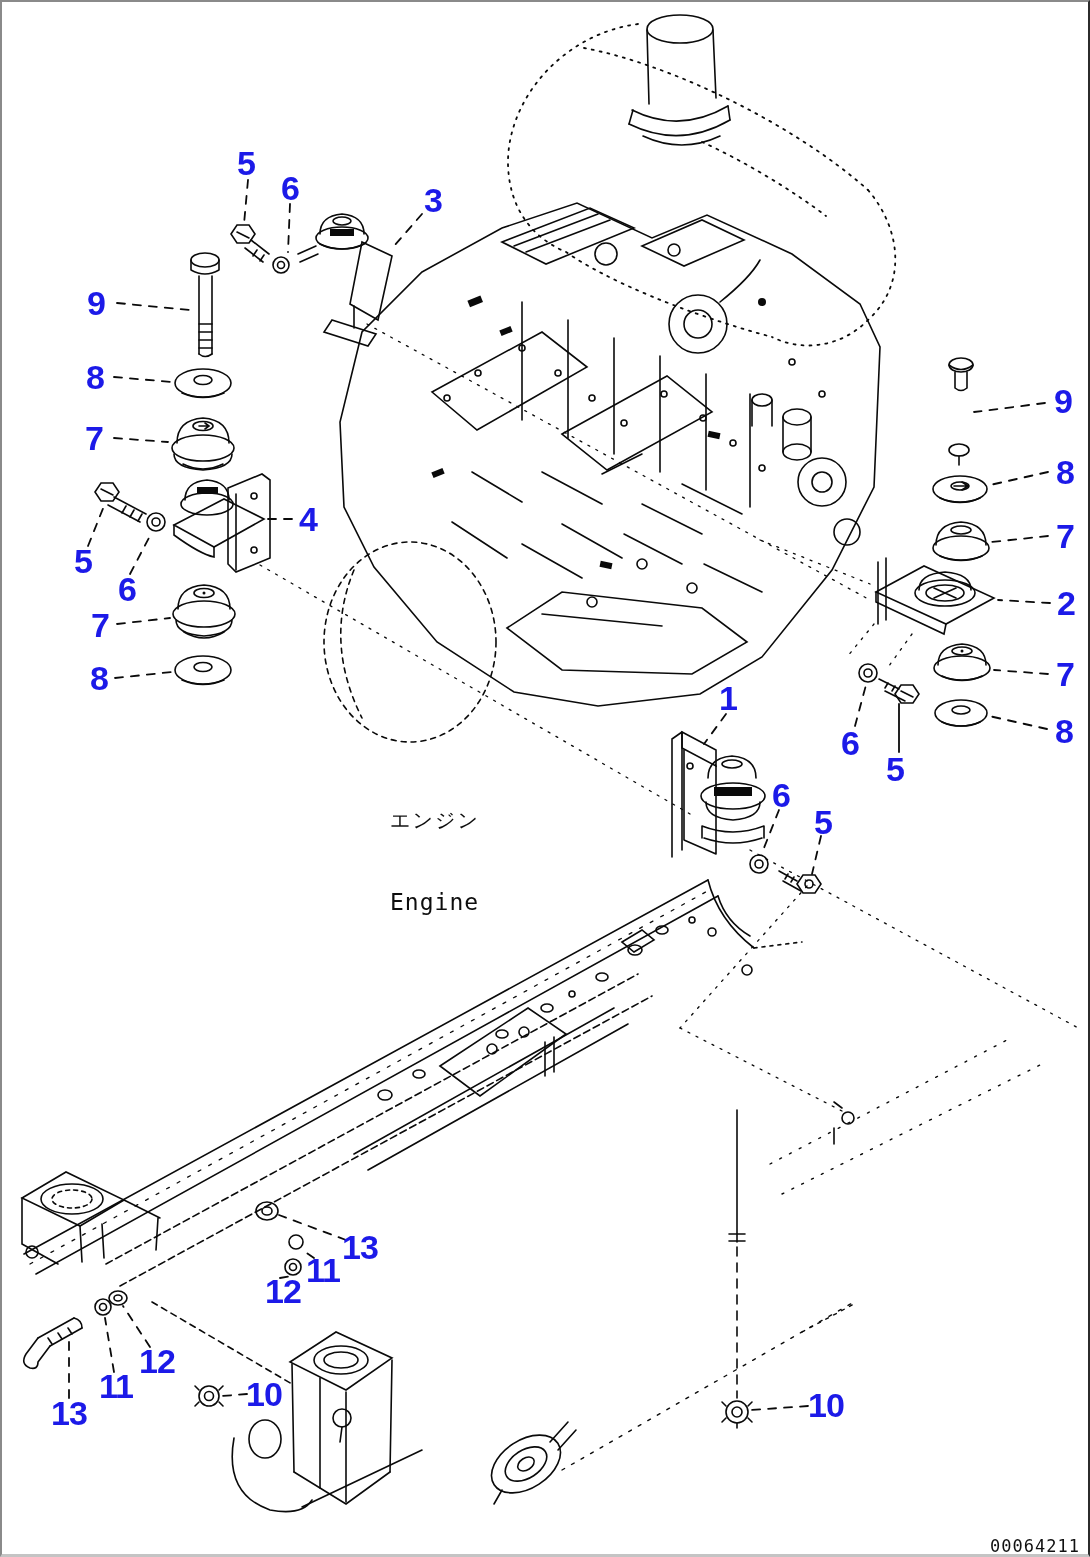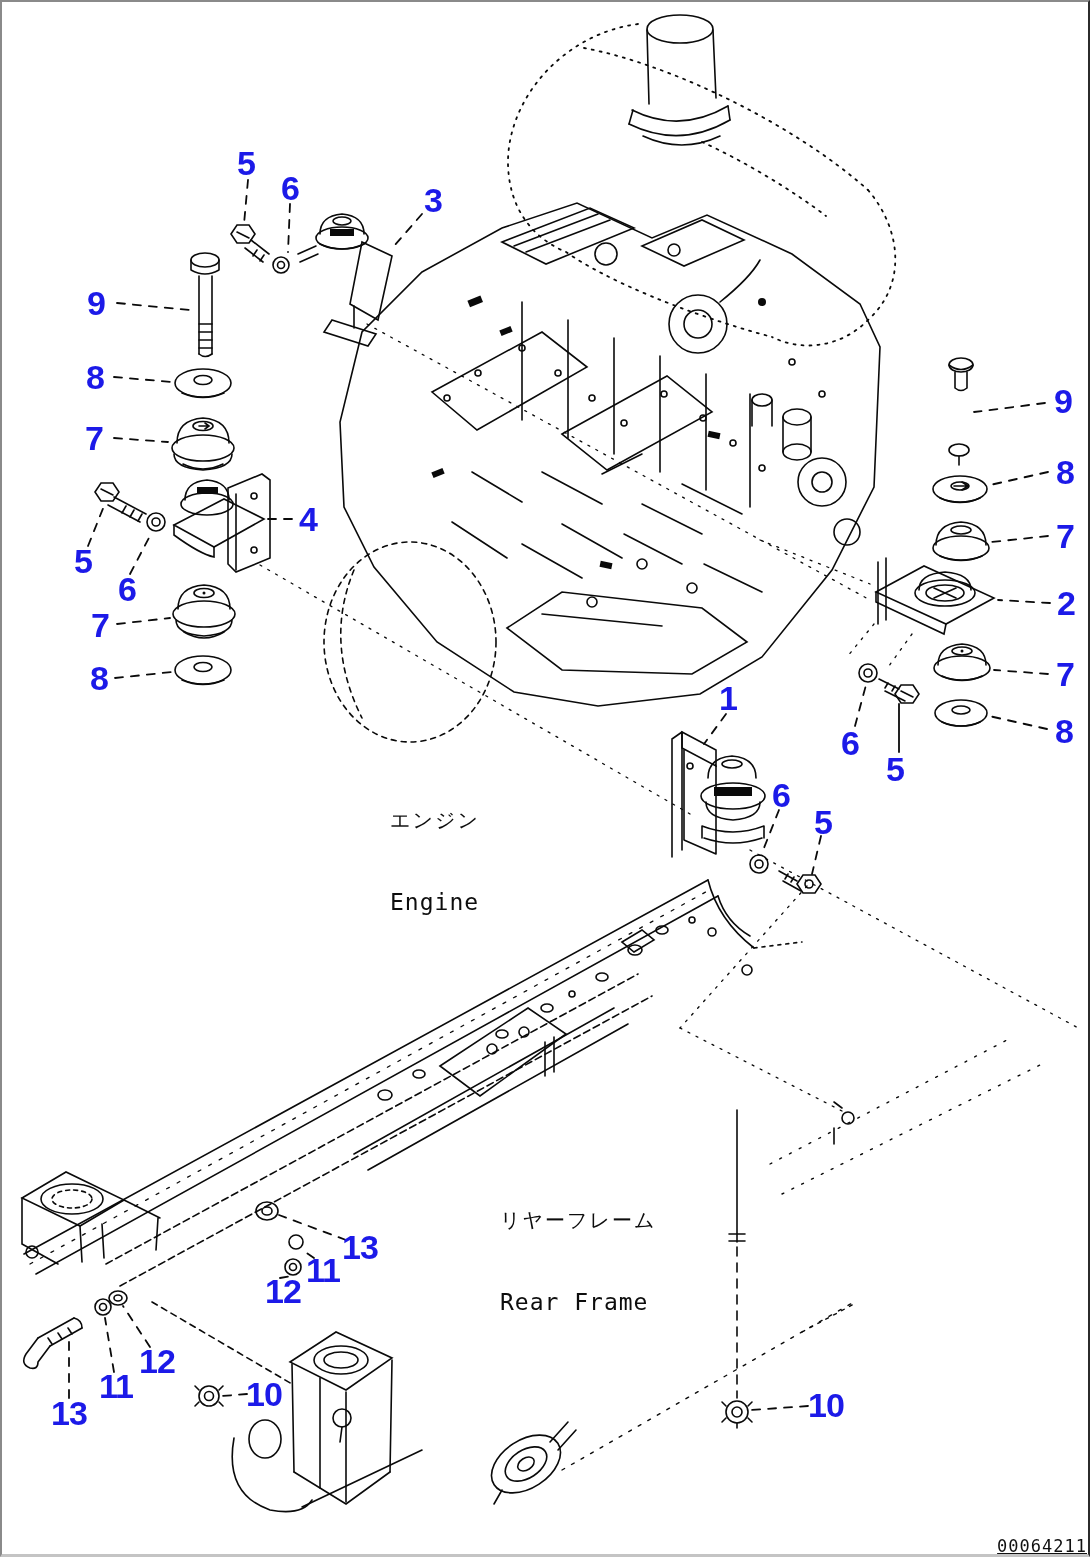--- a/index.html
+++ b/index.html
@@ -32,26 +32,25 @@
     position:absolute;
     color:#0d0d0d;
     font-family:"DejaVu Sans Mono", monospace;
     white-space:pre;
     line-height:27px;
   }
   .dwg-label .jp{font-size:20px;letter-spacing:2px;font-family:Liberation Mono, monospace;}
   .dwg-label .en{font-size:23px;letter-spacing:1px;}
   .doc-number{
     position:absolute;
-    right:1px;top:1534px;
+    right:8px;top:1534px;
     font-family:"DejaVu Sans Mono", monospace;
     font-size:17px;
     letter-spacing:1px;
     color:#111;
-    text-decoration:underline;
   }
 </style>
 </head>
 <body>
 
 <div class="canvas">
 
   <svg class="lineart" width="1090" height="1557" viewBox="0 0 1090 1557" fill="none" stroke="#0a0a0a" stroke-width="1.6" stroke-linecap="round">
 
     <g stroke-dasharray="2 6" stroke-width="1.8">
@@ -442,19 +441,15 @@
       <span class="callout" style="left: 358px; top: 1245px;">13</span>
       <span class="callout" style="left: 262px; top: 1392px;">10</span>
       <span class="callout" style="left: 824px; top: 1403px;">10</span>
     </div>
 
   <div class="dwg-label" style="left:388px;top:752px;">
     <div class="jp">エンジン</div>
     <div class="en">Engine</div>
   </div>
 
-  <div class="dwg-label" style="left:498px;top:1152px;">
-    <div class="jp">リヤーフレーム</div>
-    <div class="en">Rear Frame</div>
-  </div>
 
   <div class="doc-number">00064211</div>
 </div>
 
 </body></html>

